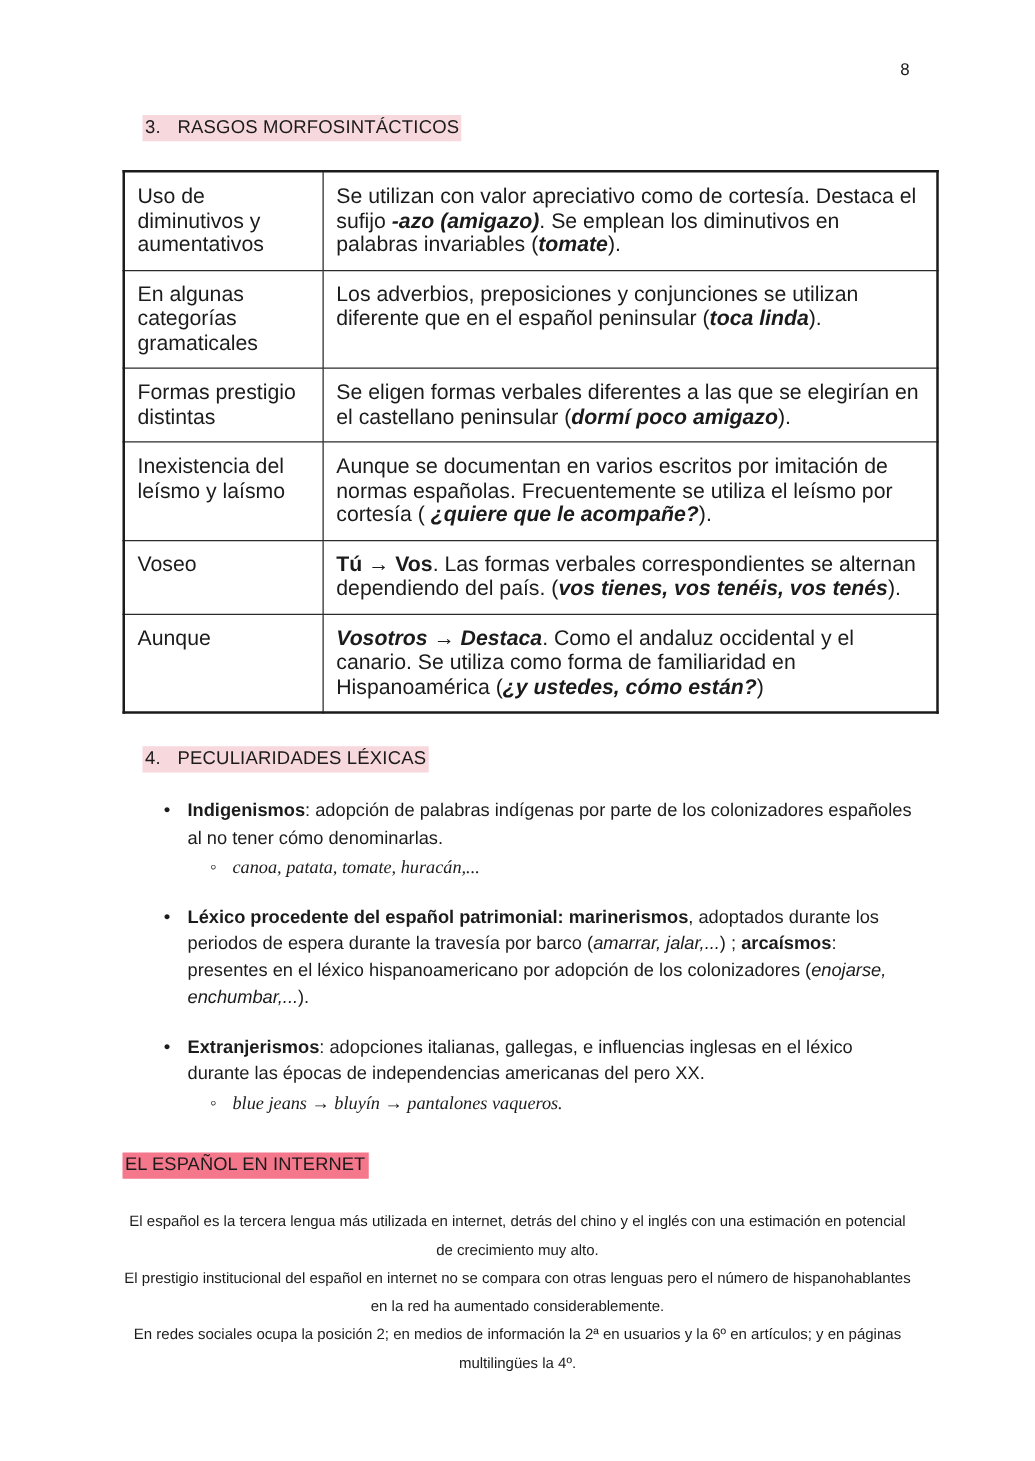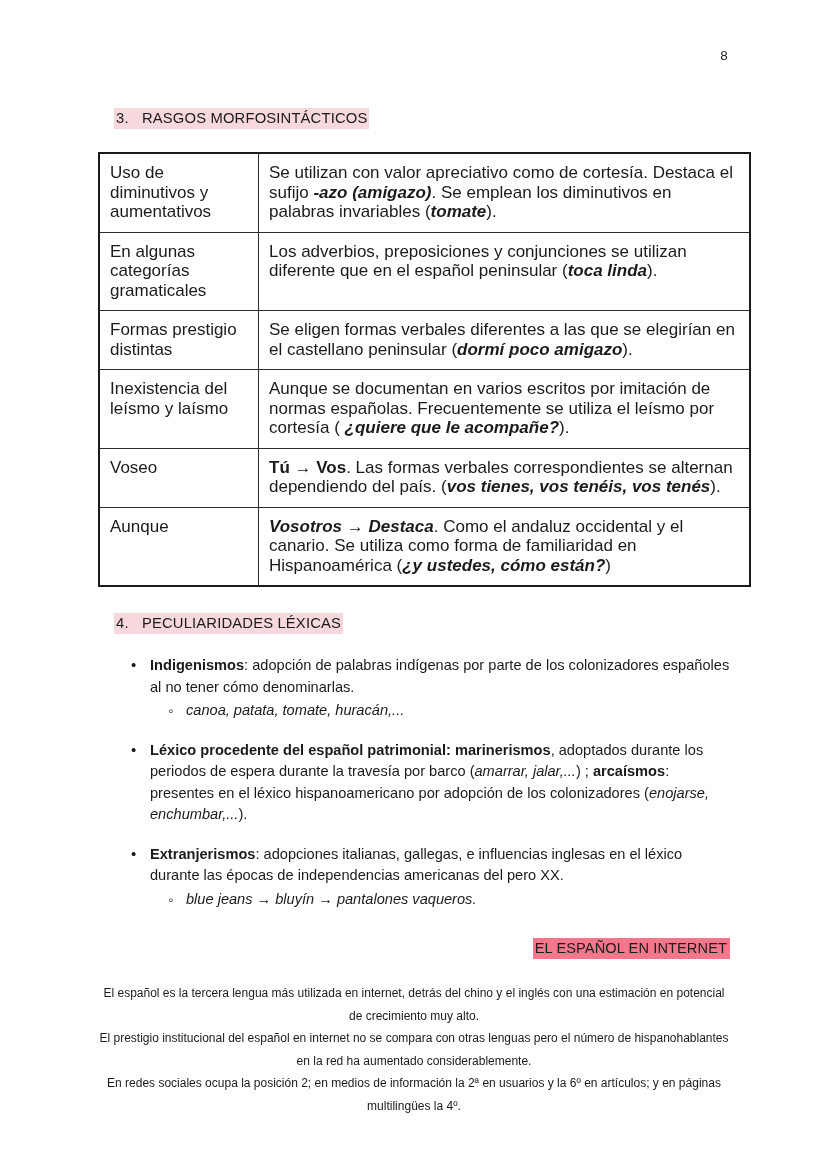--- a/index.html
+++ b/index.html
@@ -29,21 +29,21 @@
     right: 100px;
     font-size: 13.5px;
     color: #1b1b1b;
     letter-spacing: 0.2px;
   }
 
   
   .content {
     position: absolute;
     left: 98px;
-    top: 108px;
+    top: 92px;
     width: 632px;
   }
 
   
   .section-heading {
     font-size: 14.8px;
     letter-spacing: 0.15px;
     margin: 0;
     padding: 0;
     white-space: nowrap;
@@ -109,20 +109,21 @@
     position: absolute;
     left: 33px;
     top: -1px;
     font-size: 15px;
     color: #1b1b1b;
   }
   ul.lvl2 {
     list-style: none;
     margin: 2px 0 0 0;
     padding: 0;
+    font-family: Liberation Serif, serif;
   }
   ul.lvl2 > li.b2 {
     position: relative;
     padding-left: 36px;
     font-size: 14.6px;
     line-height: 21.5px;
     font-style: italic;
   }
   ul.lvl2 > li.b2::before {
     content: "\25E6";
@@ -132,21 +133,20 @@
     font-size: 15px;
     font-style: normal;
     color: #1b1b1b;
   }
 
   
   .red-heading {
     margin-top: 30px;
     font-size: 14.6px;
     letter-spacing: 0.1px;
-    text-align: right;
   }
   .red-heading .hl {
     background: #f4778b;
     padding: 2px 3px 3px 2px;
   }
 
   
   .para-block {
     margin-top: 26px;
     font-size: 12px;

